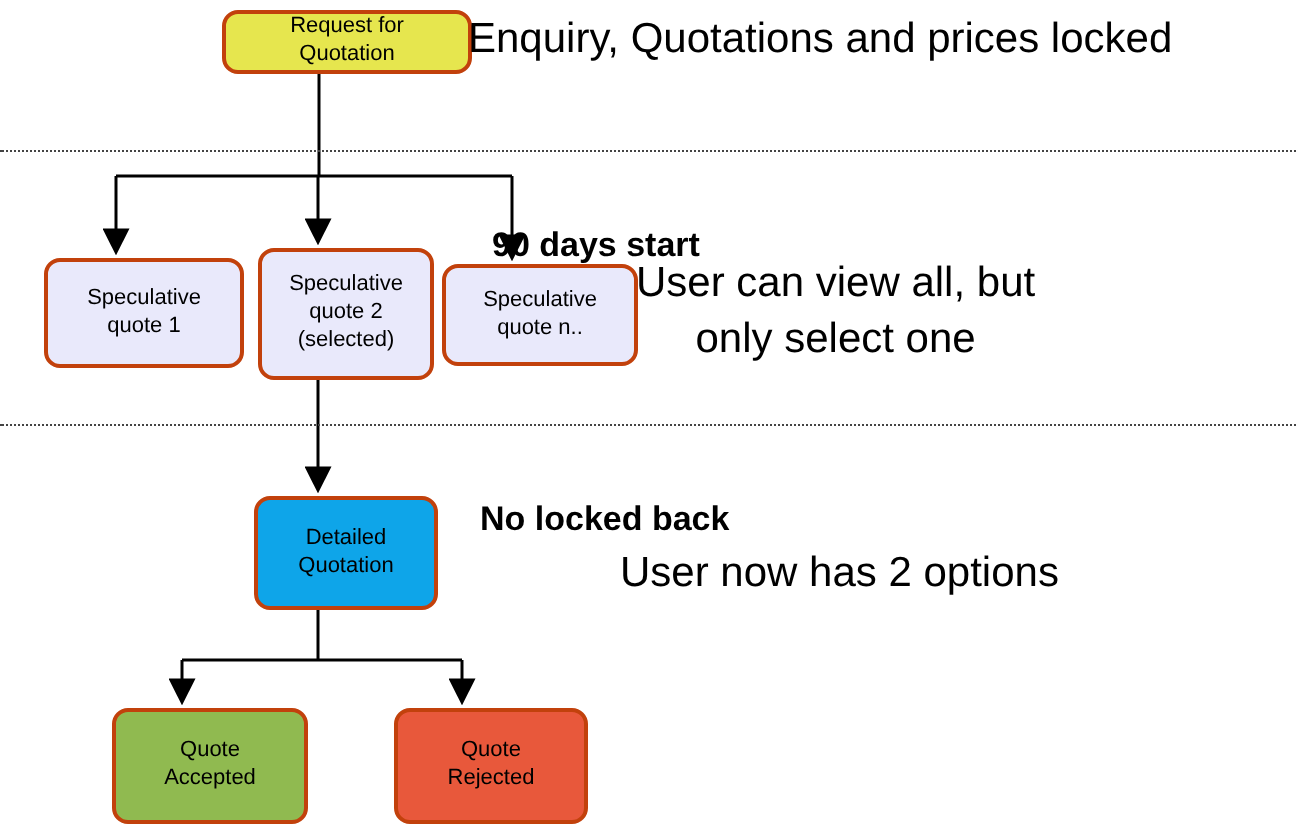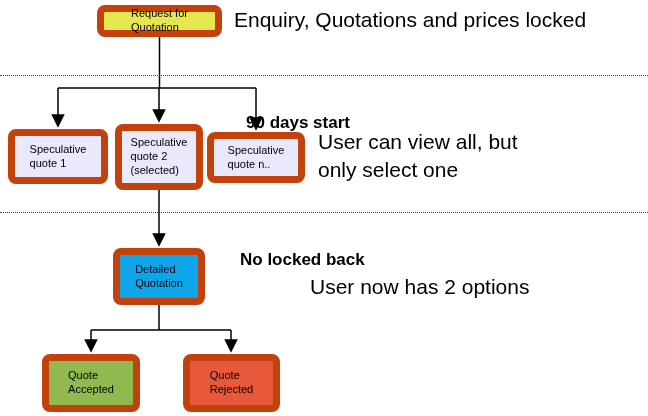--- a/index.html
+++ b/index.html
@@ -11,30 +11,30 @@
     position:absolute;left:0;width:648px;height:0;
     border-top:1px dotted #444;z-index:3;
   }
   .sep-label{
     position:absolute;z-index:2;font-weight:bold;font-size:17px;color:#000;
     white-space:nowrap;
     margin-top:48px;
   }
   svg.wires{position:absolute;left:0;top:0;z-index:1;pointer-events:none;}
   .node{
-    position:absolute;z-index:2;border:7px solid #c2410c;border-radius:8px;
+    position:absolute;z-index:2;border:2px solid #c2410c;border-radius:8px;
     display:flex;align-items:center;justify-content:center;
-    box-sizing:border-box;text-align:left;
+    box-sizing:border-box;text-align:center;margin-left:14px;
   }
   .node-label{
     font-size:11px;line-height:1.25;color:#000;white-space:pre-line;
   }
   .annot{
     position:absolute;z-index:2;font-size:21px;color:#000;
-    white-space:pre-line;line-height:1.33;
+    white-space:pre-line;line-height:1.33;text-align:center;
   }
 </style>
 </head>
 <body>
 
 <div id="stage">
 
   <svg class="wires" width="648" height="416" viewBox="0 0 648 416">
     <defs>
       <marker id="ah" viewBox="0 0 10 10" refX="8" refY="5" markerWidth="9" markerHeight="9" orient="auto-start-reverse">

